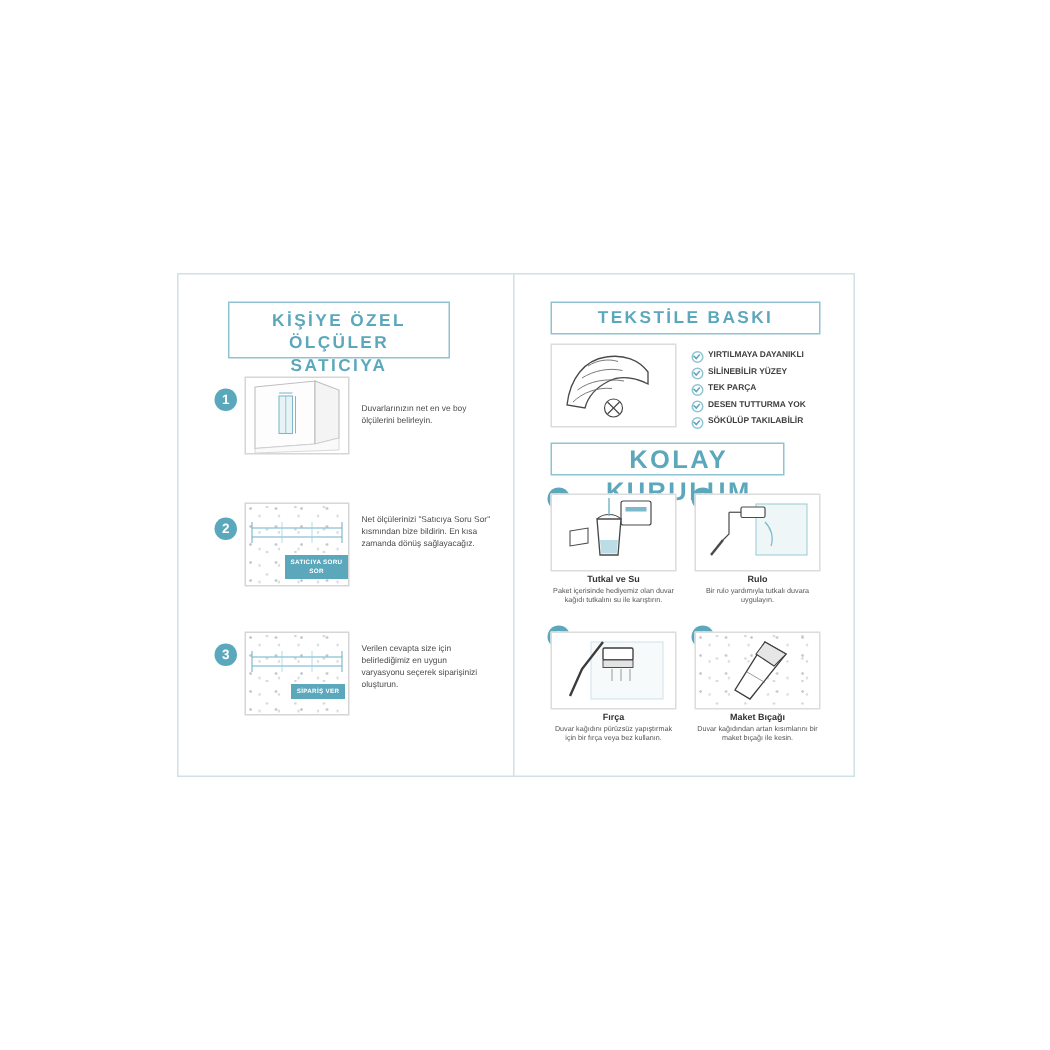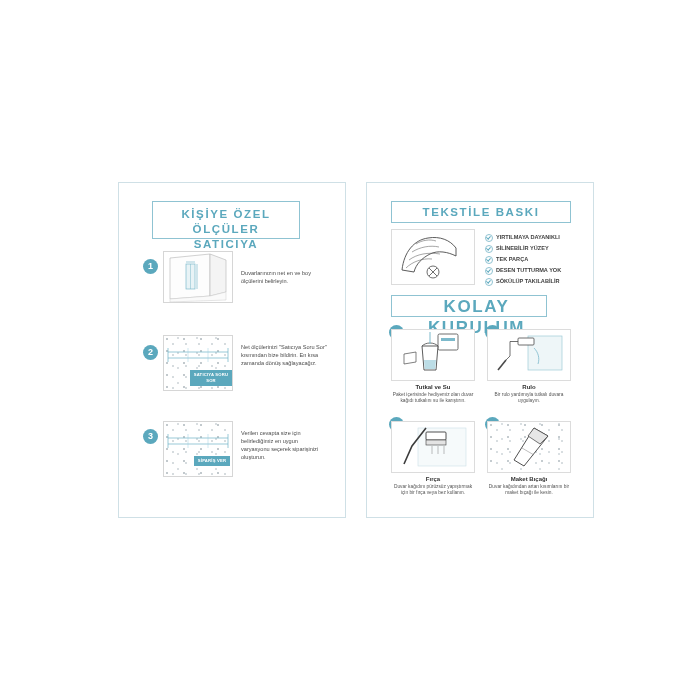--- a/index.html
+++ b/index.html
@@ -28,21 +28,21 @@
   }
   .panel {
     position: absolute;
     top: 0;
     height: 336px;
     border: 1px solid #cfe0e6;
     box-sizing: border-box;
     background: #ffffff;
   }
   .panel-left { left: 0; width: 228px; }
-  .panel-right { left: 248px; width: 228px; }
+  .panel-right { left: 224px; width: 228px; }
 
   
   .heading {
     position: absolute;
     box-sizing: border-box;
     border: 1px solid #8fc3d2;
     color: #5ba8bd;
     letter-spacing: 1.6px;
     text-align: center;
     font-weight: bold;

